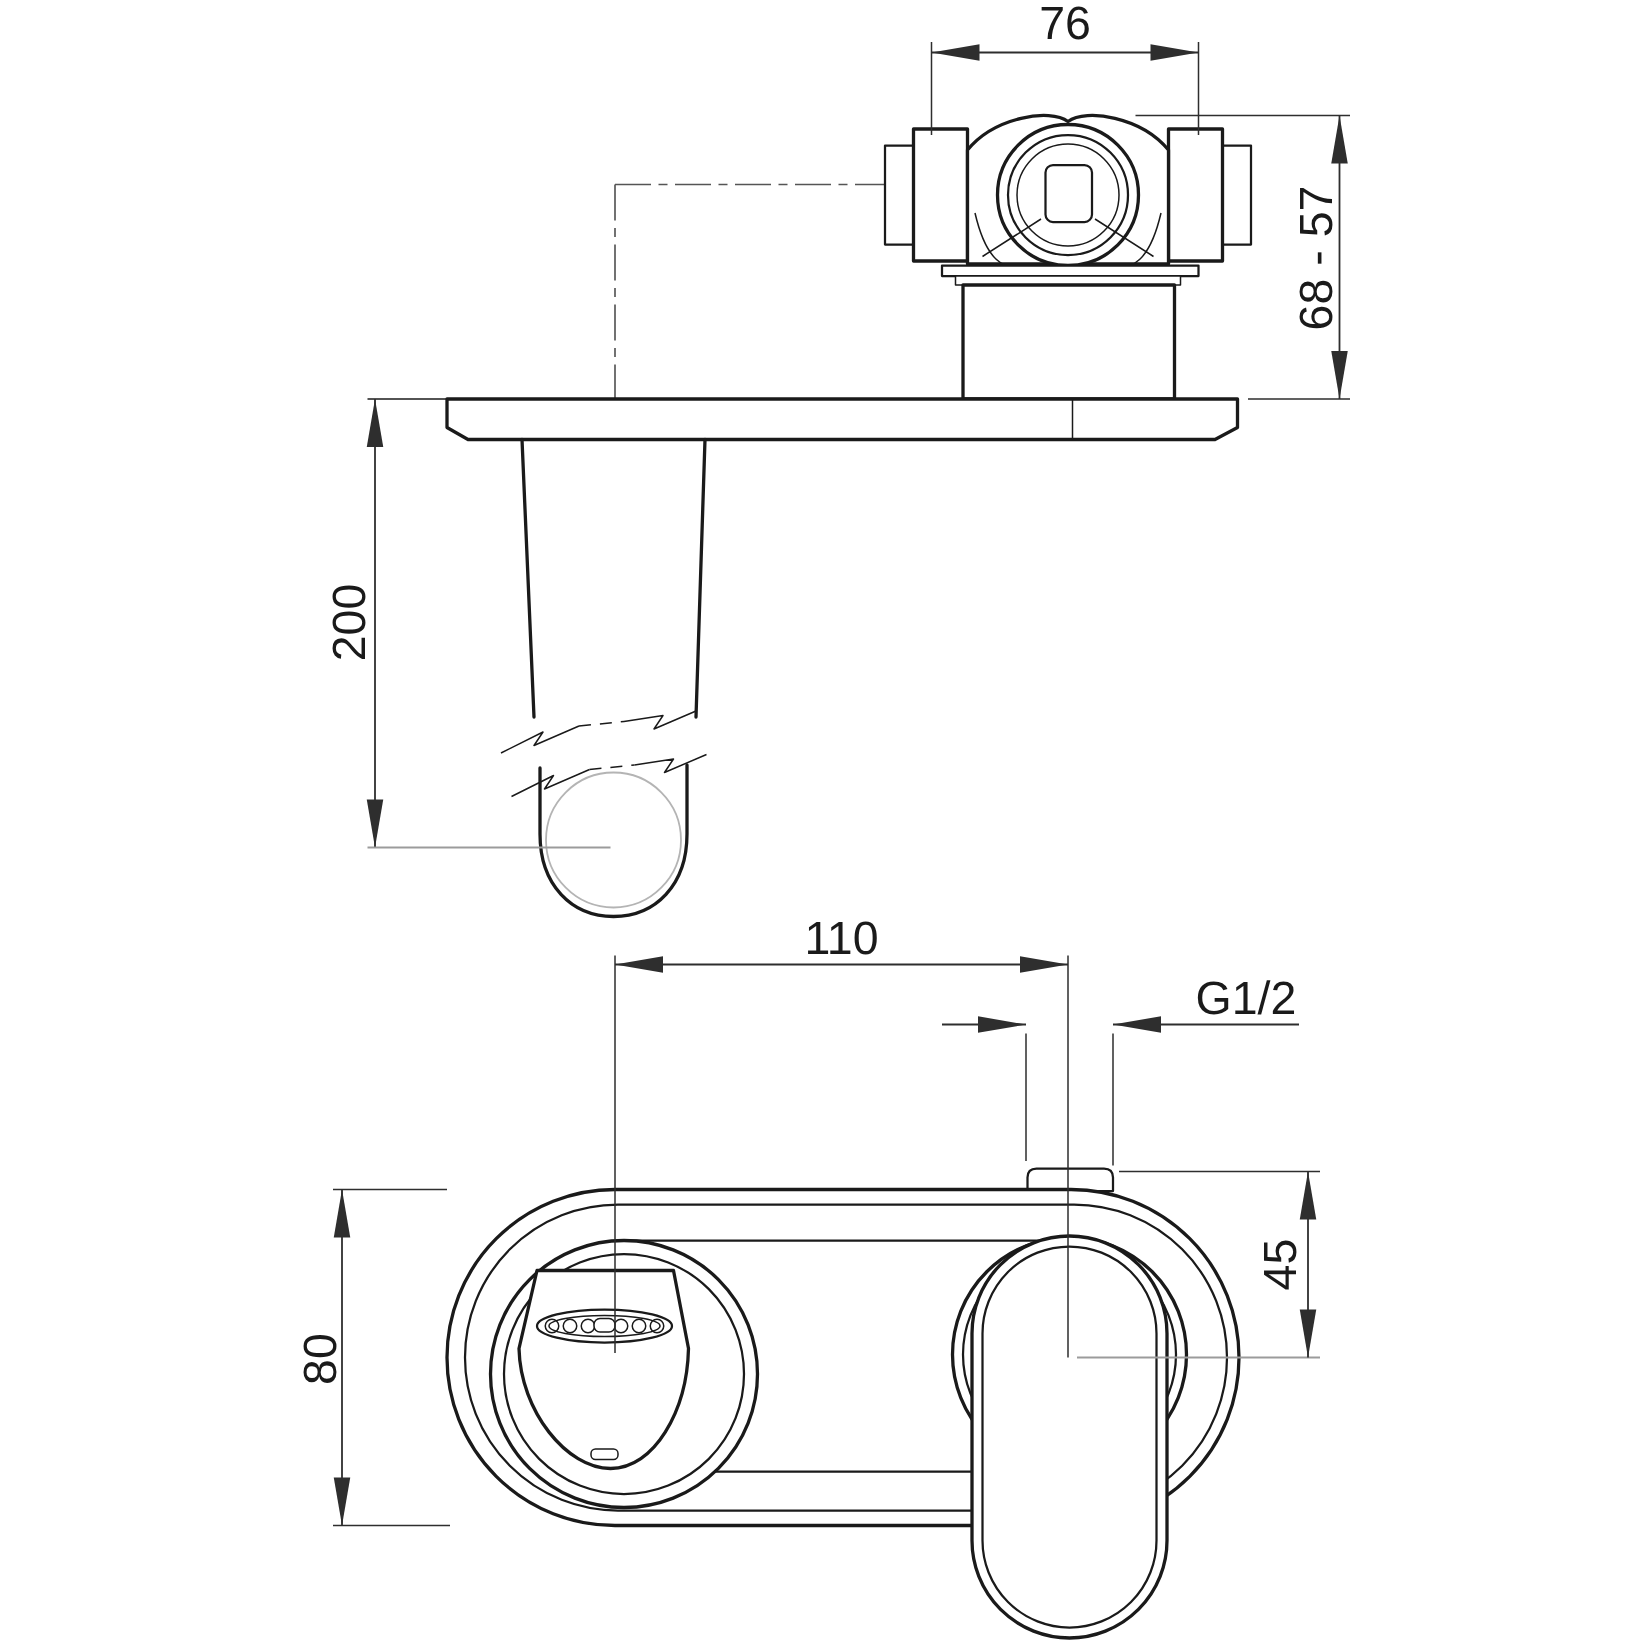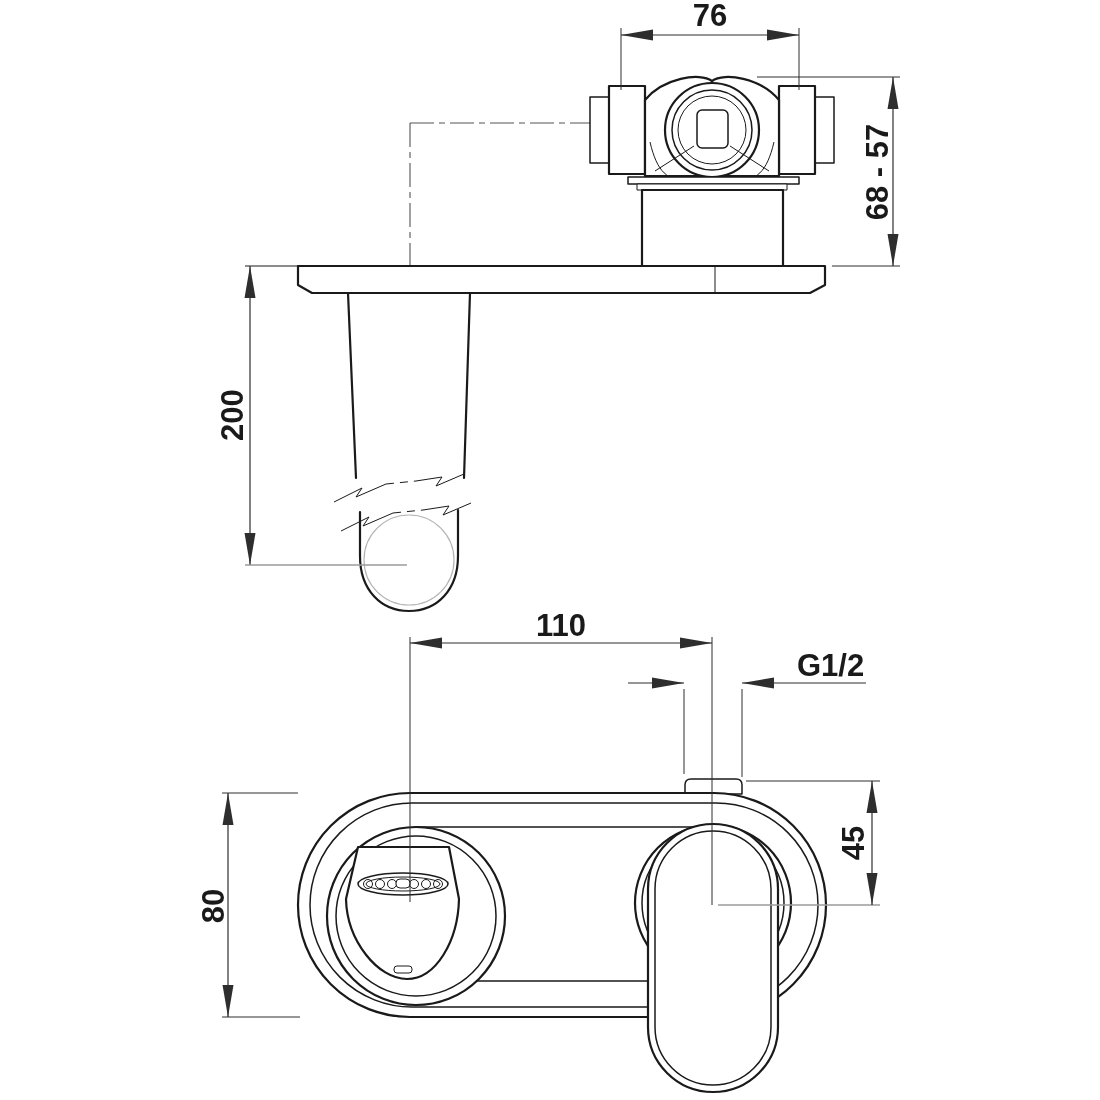--- a/index.html
+++ b/index.html
@@ -2,21 +2,21 @@
 <html style="--c-line: #1a1a1a; --c-dim: #2e2e2e; --c-ref: #9b9b9b; --c-faint: #b4b4b4; --c-bg: #ffffff;"><head>
 <meta charset="utf-8">
 <title>Technical Drawing</title>
 <style>
   :root{
     --c-line:#1a1a1a; --c-dim:#2e2e2e; --c-ref:#9b9b9b; --c-text:#1a1a1a;
     --c-faint:#b4b4b4; --c-bg:#ffffff;
   }
   html,body{margin:0;padding:0;background:var(--c-bg);}
   .stage{position:relative;width:1100px;height:1100px;background:var(--c-bg);overflow:hidden;
-         font-family:"Liberation Sans", sans-serif;font-weight:bold;}
+         font-family:"Liberation Sans", sans-serif;}
   svg{display:block;width:1100px;height:1100px;}
   .ol2{fill:none;stroke:var(--c-line);stroke-width:2.2;stroke-linejoin:round;stroke-linecap:round;}
   .ol{fill:none;stroke:var(--c-line);stroke-width:1.5;stroke-linejoin:round;stroke-linecap:round;}
   .fine{fill:none;stroke:var(--c-line);stroke-width:1;stroke-linejoin:round;}
   .white{fill:#ffffff;}
   .dim{fill:none;stroke:var(--c-dim);stroke-width:1.2;}
   .ext{fill:none;stroke:var(--c-dim);stroke-width:1;}
   .ref{fill:none;stroke:var(--c-ref);stroke-width:1.3;}
   .cl{fill:none;stroke:#555;stroke-width:1.1;stroke-dasharray:24 5 6 5;}
   .dash{stroke-dasharray:8 6;}

